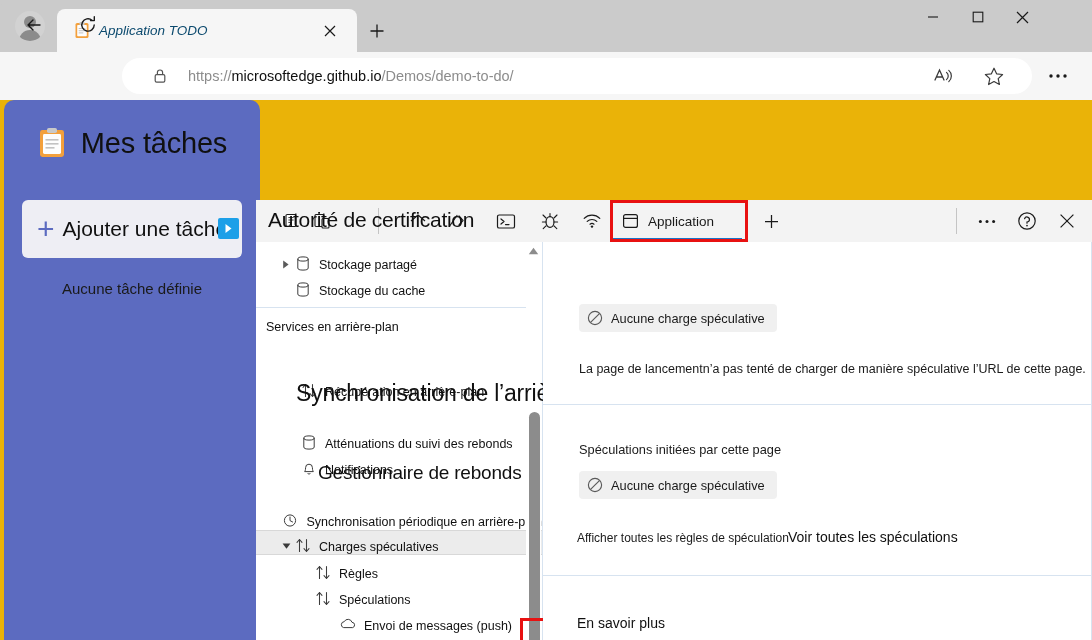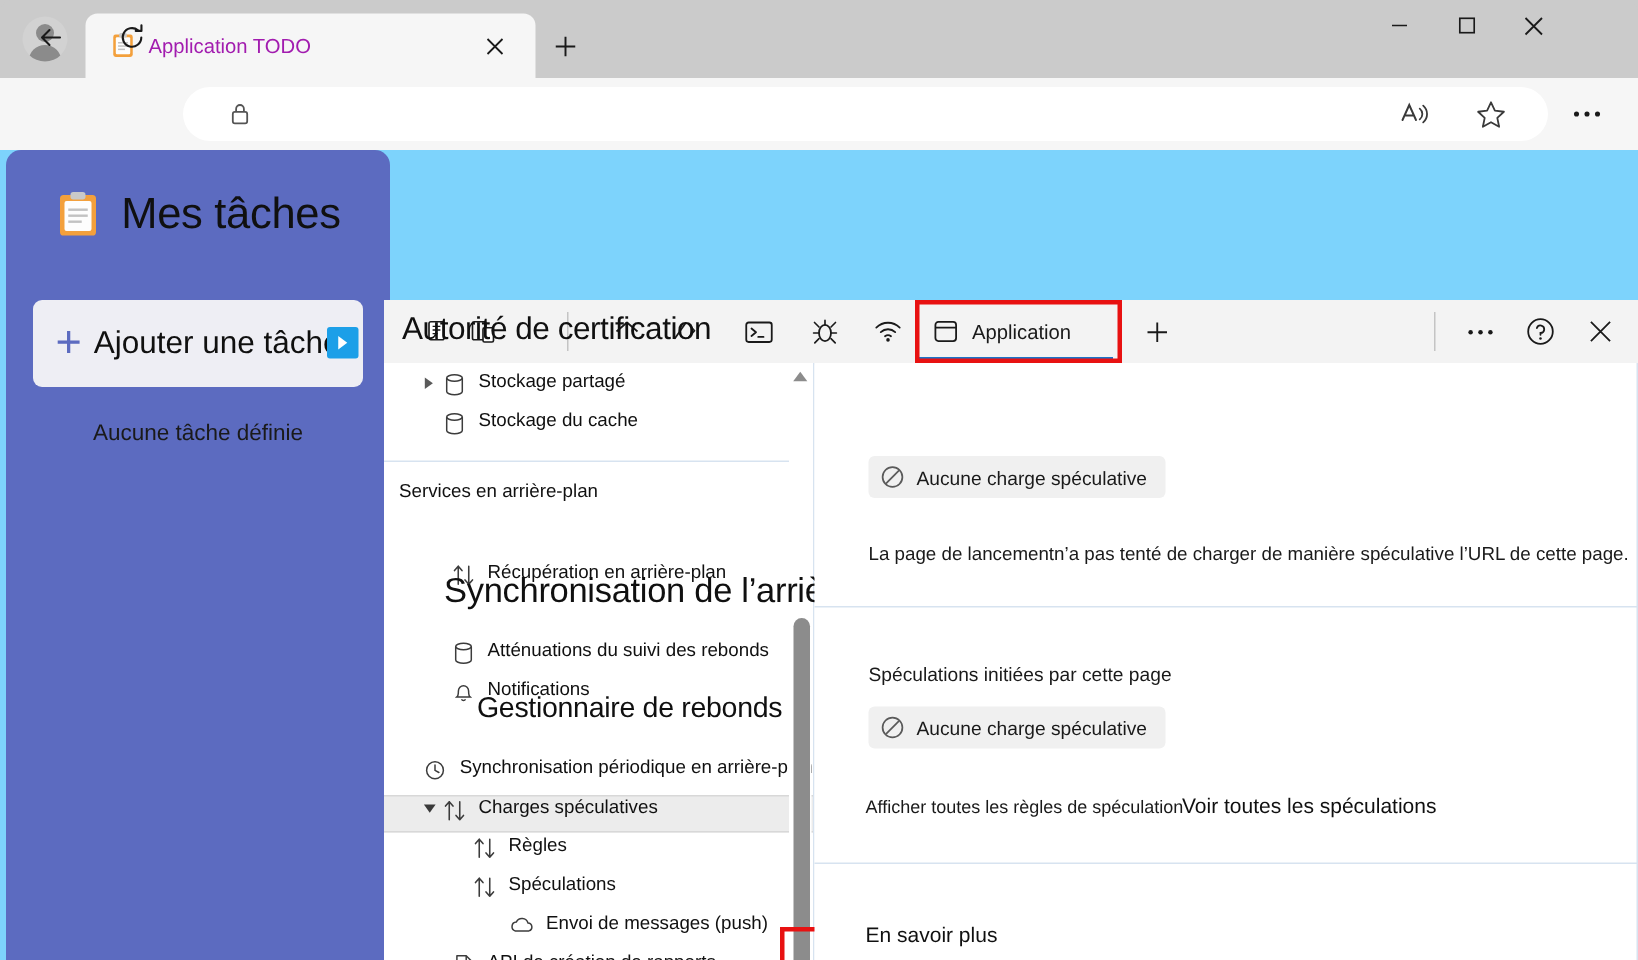--- a/index.html
+++ b/index.html
@@ -44,21 +44,21 @@
     position: absolute; left: 57px; top: 9px; width: 300px; height: 43px;
     background: #f6f6f6;
     border-top-left-radius: 8px; border-top-right-radius: 8px;
     display: flex; align-items: center;
   }
   .tab-favicon {
     position: absolute; left: 16px; top: 12px; width: 18px; height: 18px;
   }
   .tab-title {
     position: absolute; left: 42px; top: 0; height: 43px; line-height: 43px;
-    font-size: 13.5px; color: #a21caf; white-space: nowrap;
+    font-size: 13.5px; color: #0c4a6e; white-space: nowrap; font-style: italic;
   }
   .tab-close {
     position: absolute; right: 16px; top: 11px; width: 22px; height: 22px;
     display: flex; align-items: center; justify-content: center;
     border-radius: 4px;
   }
   .newtab-btn {
     position: absolute; left: 363px; top: 17px; width: 28px; height: 28px;
     display: flex; align-items: center; justify-content: center;
   }
@@ -106,21 +106,21 @@
     display: flex; align-items: center; justify-content: center;
   }
   .browser-ellipsis {
     position: absolute; left: 1044px; top: 62px; width: 28px; height: 28px;
     display: flex; align-items: center; justify-content: center;
   }
 
   
   .page-area {
     position: absolute; left: 0; top: 100px; width: 1092px; height: 540px;
-    background: #7dd3fc;
+    background: #eab308;
   }
   .todo-panel {
     position: absolute; left: 4px; top: 0px; width: 256px; height: 540px;
     background: #5c6bc0; border-radius: 10px 10px 0 0;
   }
   .todo-header {
     position: absolute; left: 0; top: 18px; width: 256px; height: 50px;
     display: flex; align-items: center; justify-content: center;
   }
   .todo-clipboard {
@@ -206,21 +206,21 @@
   .ov-certif { left: 12px; top: 8px; font-size: 21px; letter-spacing: -0.3px; }
 
   
   .dt-sidebar {
     position: absolute; left: 0; top: 42px; width: 286px; height: 498px;
     background: #ffffff; border-right: 1px solid #d7e3f0;
     overflow: hidden;
   }
   .tree-row {
     position: absolute; left: 0; width: 286px; height: 25px;
-    display: flex; align-items: flex-start; box-sizing: border-box;
+    display: flex; align-items: flex-end; box-sizing: border-box;
   }
   .tree-row.selected { background: #ececec; border-top: 1px solid #d8d8d8; border-bottom: 1px solid #d8d8d8; }
   .twisty {
     width: 16px; height: 16px; flex: 0 0 auto;
     display: flex; align-items: center; justify-content: center;
   }
   .tree-icon {
     width: 18px; height: 18px; flex: 0 0 auto;
     display: flex; align-items: center; justify-content: center;
     margin-right: 7px;
@@ -356,20 +356,21 @@
     </svg>
   </div>
 
   <div class="omnibox"></div>
   <div class="lock-icon-wrap">
     <svg width="14" height="16" viewBox="0 0 14 16">
       <rect x="2.2" y="6.6" width="9.6" height="7.6" rx="1.4" stroke="#545454" stroke-width="1.2" fill="none"></rect>
       <path d="M4.4 6.6 V4.6 A2.6 2.6 0 0 1 9.6 4.6 V6.6" stroke="#545454" stroke-width="1.2" fill="none"></path>
     </svg>
   </div>
+  <div class="url-text"><span class="url-dim">https://</span><span>microsoftedge.github.io</span><span class="url-dim">/Demos/demo-to-do/</span></div>
 
   <div class="read-aloud">
     <svg width="22" height="20" viewBox="0 0 22 20">
       <path d="M2 14 L6.5 4 L11 14 M3.6 11 H9.4" stroke="#3a3a3a" stroke-width="1.3" fill="none" stroke-linecap="round"></path>
       <path d="M13.5 6.4 A4.6 4.6 0 0 1 13.5 13.6" stroke="#3a3a3a" stroke-width="1.2" fill="none" stroke-linecap="round"></path>
       <path d="M15.8 4.4 A7.4 7.4 0 0 1 15.8 15.6" stroke="#3a3a3a" stroke-width="1.2" fill="none" stroke-linecap="round"></path>
     </svg>
   </div>
   <div class="fav-star">
     <svg width="22" height="21" viewBox="0 0 22 21">

